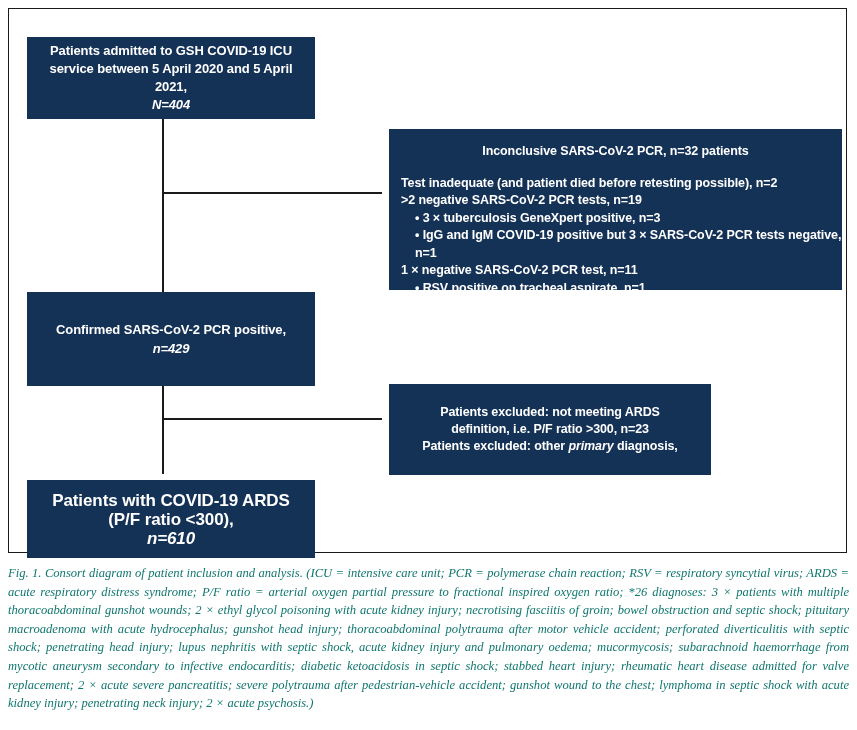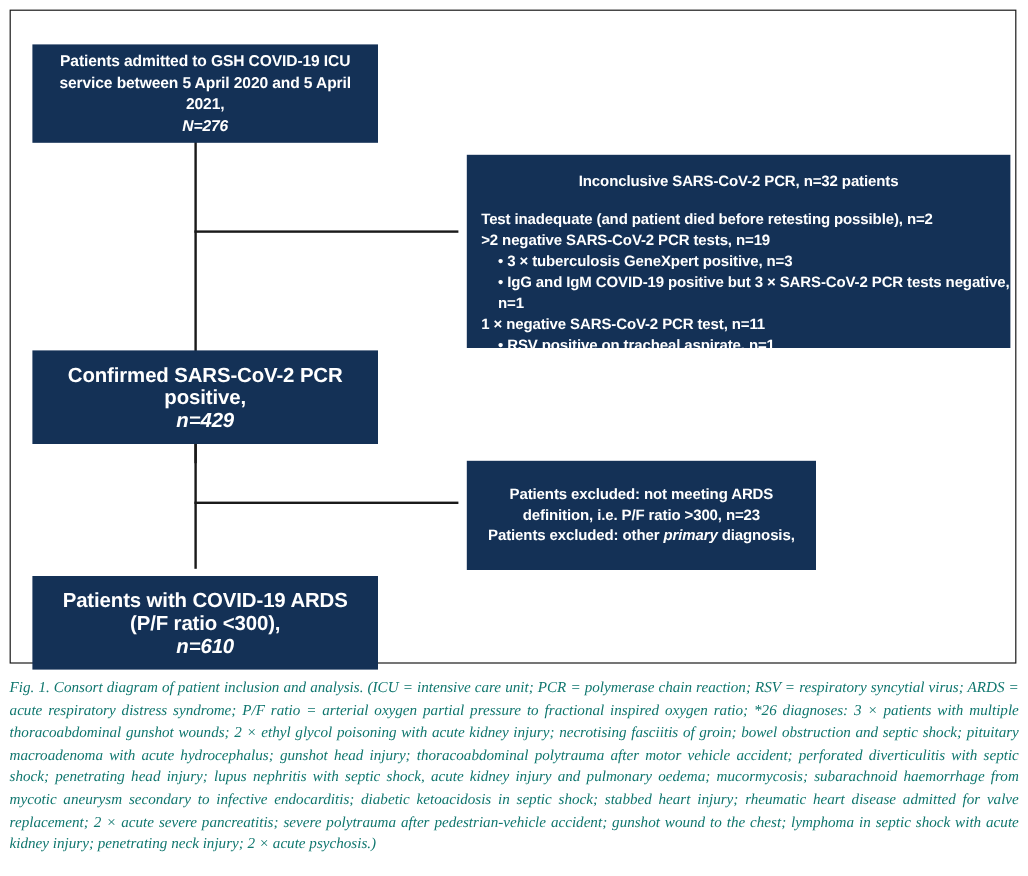--- a/index.html
+++ b/index.html
@@ -75,29 +75,29 @@
   }
   #node-inconclusive .detail-list {
     text-align: left;
   }
   #node-inconclusive .bullet-line {
     padding-left: 14px;
   }
 
   
   #node-confirmed {
-    left: 18px; top: 283px; width: 288px; height: 78px;
-    font-size: 17px; line-height: 19px;
+    left: 18px; top: 283px; width: 288px; height: 94px;
+    font-size: 13px; line-height: 19px;
     padding: 0 8px;
     align-items: flex-end;
   }
 
   
   #node-excluded {
-    left: 380px; top: 375px; width: 291px; height: 91px;
+    left: 380px; top: 375px; width: 322px; height: 91px;
     font-size: 12.5px; line-height: 17px;
     padding: 0 10px;
   }
 
   
   #node-ards {
     left: 18px; top: 471px; width: 288px; height: 78px;
     font-size: 17px; line-height: 19px;
     padding: 0 8px;
   }
@@ -127,21 +127,21 @@
   <div id="diagram-frame">
 
     <div class="connector v-line" style="left: 153px; top: 102px; height: 275px;"></div>
     <div class="connector h-line" style="left: 153px; top: 183px; width: 220px;"></div>
     <div class="connector v-line" style="left: 153px; top: 353px; height: 112px;"></div>
     <div class="connector h-line" style="left: 153px; top: 409px; width: 220px;"></div>
 
     <div class="node centered" id="node-admitted">
       <span class="node-line">Patients admitted to GSH COVID-19 ICU</span>
       <span class="node-line">service between 5 April 2020 and 5 April 2021,</span>
-      <span class="node-line ital">N=276</span>
+      <span class="node-line ital">N=404</span>
     </div>
 
     <div class="node" id="node-inconclusive">
       <span class="node-line heading">Inconclusive SARS-CoV-2 PCR, n=32 patients</span>
       <div class="detail-list">
         <span class="node-line">Test inadequate (and patient died before retesting possible), n=2</span>
         <span class="node-line">&gt;2 negative SARS-CoV-2 PCR tests, n=19</span>
         <span class="node-line bullet-line">• 3 × tuberculosis GeneXpert positive, n=3</span>
         <span class="node-line bullet-line">• IgG and IgM COVID-19 positive but 3 × SARS-CoV-2 PCR tests negative, n=1</span>
         <span class="node-line">1 × negative SARS-CoV-2 PCR test, n=11</span>

